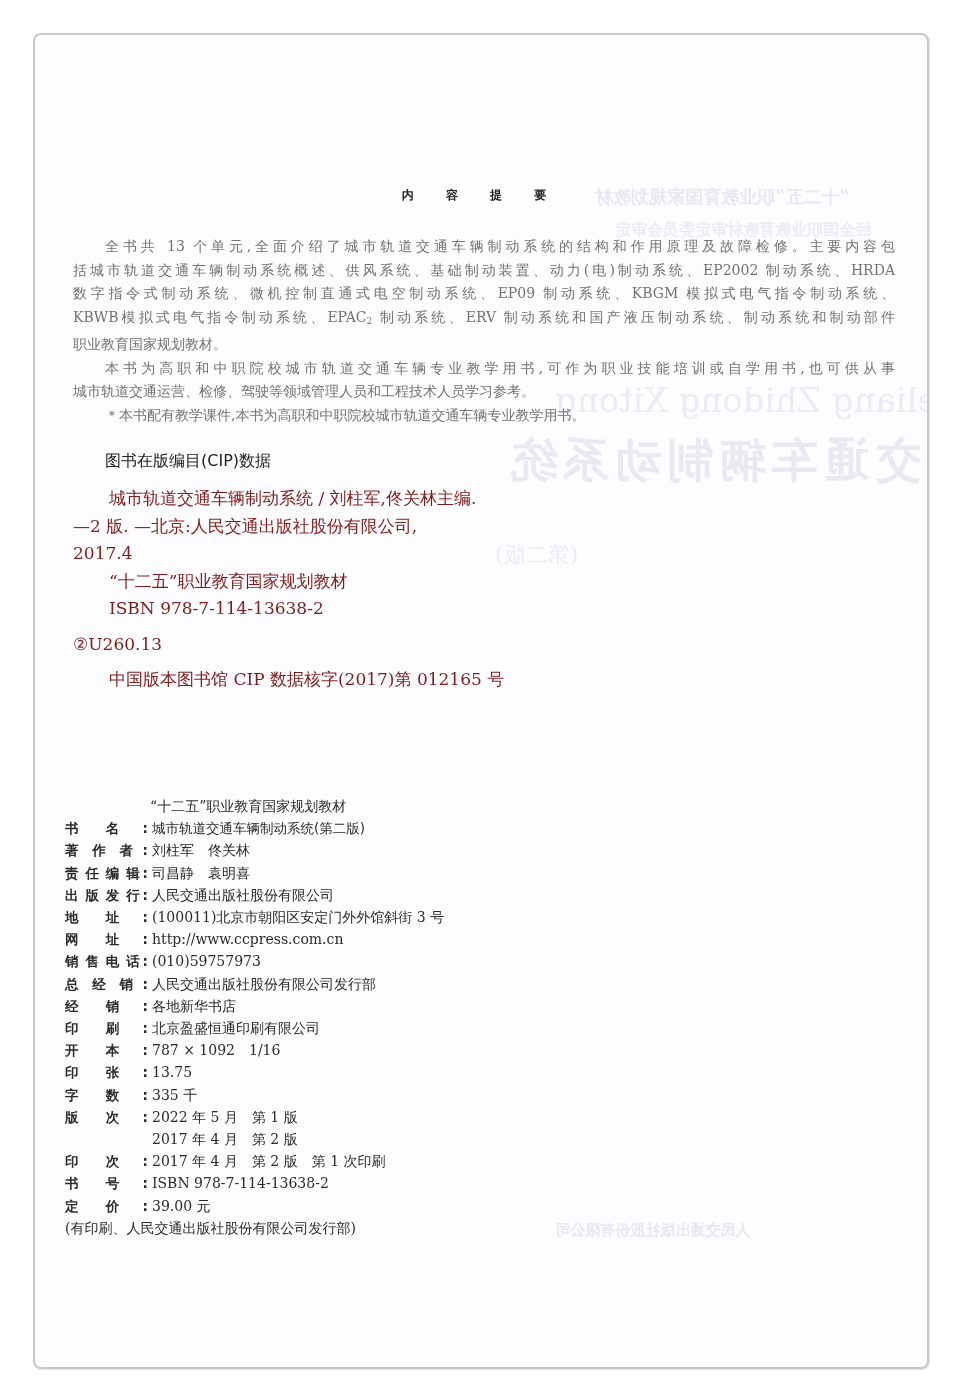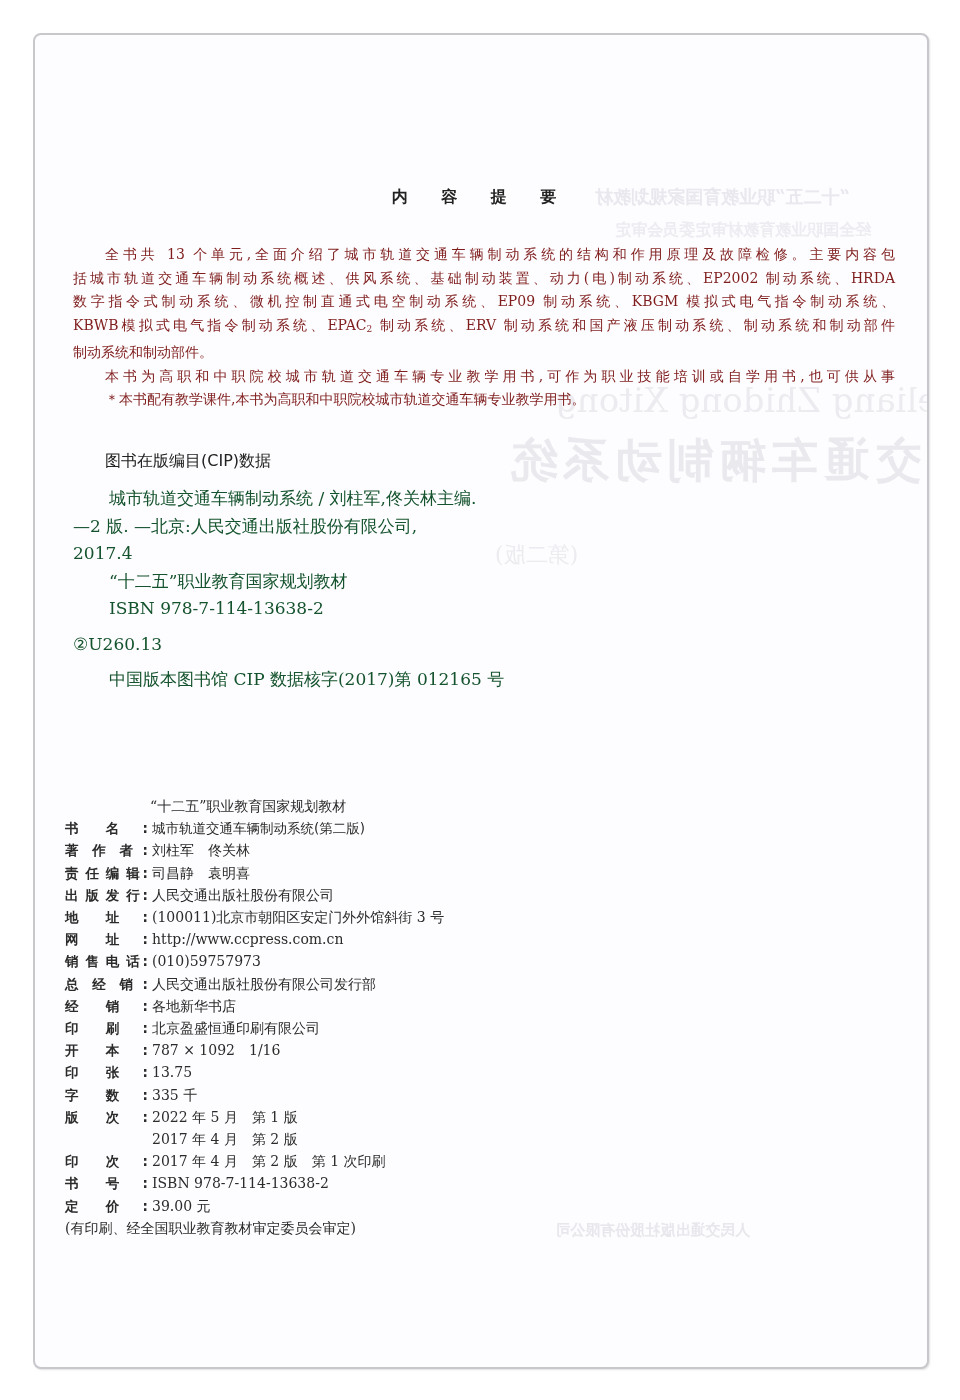--- a/index.html
+++ b/index.html
@@ -18,32 +18,32 @@
   .bleed.big { font-size:46px; font-weight:bold; left:470px; top:395px; letter-spacing:6px; }
   .bleed.sub { font-size:34px; left:520px; top:345px; color:#ececf0; }
   .bleed.top1 { font-size:18px; left:560px; top:150px; color:#e8e8ee; font-weight:bold;}
   .bleed.top2 { font-size:16px; left:580px; top:185px; color:#ececf1; font-weight:bold;}
   .bleed.ed { font-size:22px; left:460px; top:505px; color:#ececf0; }
   .bleed.pub { font-size:15px; left:520px; top:1186px; color:#e7e7ec; font-weight:bold; }
 
   .summary-title {
     position:absolute; left:0; width:892px; top:152px; text-align:center;
     font-family:"DejaVu Sans","Liberation Sans",sans-serif; font-weight:bold;
-    font-size:16px; letter-spacing:14px; color:#222;
-  }
-  .summary { position:absolute; left:38px; top:208px; width:822px; font-size:14px; line-height:23.5px; color:#7f1d1d; }
+    font-size:12px; letter-spacing:14px; color:#222;
+  }
+  .summary { position:absolute; left:38px; top:200px; width:822px; font-size:14px; line-height:23.5px; color:#737373; }
   .summary .line { display:block; }
   .summary .line.j { text-align:justify; text-align-last:justify; }
   .summary .line.ind { padding-left:32px; }
 
   .cip-title {
     position:absolute; left:70px; top:416px; font-family:"DejaVu Sans","Liberation Sans",sans-serif;
     font-weight:normal; font-size:16px; color:#222;
   }
-  .cip { position:absolute; left:38px; top:450px; font-size:17px; line-height:27.5px; color:#14532d; }
+  .cip { position:absolute; left:38px; top:450px; font-size:17px; line-height:27.5px; color:#7f1d1d; }
   .cip .line { display:block; white-space:nowrap; }
   .cip .ind { padding-left:36px; }
   .cip .gap { height:8px; display:block; }
 
   .colophon { position:absolute; left:30px; top:760px; font-size:14px; line-height:22.2px; color:#2b2b2b; }
   .colophon .series { padding-left:85px; display:block; }
   .row { display:flex; white-space:nowrap; }
   .row .lab { width:85px; font-family:"DejaVu Sans","Liberation Sans",sans-serif; font-weight:bold; font-size:13.5px; display:flex; justify-content:space-between; box-sizing:border-box; padding-right:2px;}
   .row .val { padding-left:2px; }
   .row .val.bold { font-family:"DejaVu Sans","Liberation Sans",sans-serif; font-weight:normal; font-size:13.5px; }
@@ -61,22 +61,23 @@
   <div class="bleed big">城市轨道交通车辆制动系统</div>
   <div class="bleed ed">(第二版)</div>
   <div class="bleed pub">人民交通出版社股份有限公司</div>
 
   <div class="summary-title">内 容 提 要</div>
   <div class="summary">
     <span class="line j ind">全书共 13 个单元,全面介绍了城市轨道交通车辆制动系统的结构和作用原理及故障检修。主要内容包</span>
     <span class="line j">括城市轨道交通车辆制动系统概述、供风系统、基础制动装置、动力(电)制动系统、EP2002 制动系统、HRDA</span>
     <span class="line j">数字指令式制动系统、微机控制直通式电空制动系统、EP09 制动系统、KBGM 模拟式电气指令制动系统、</span>
     <span class="line j"><span>KBWB模拟式电气指令制动系统、EPAC</span><span class="sub">2</span><span> 制动系统、ERV 制动系统和国产液压制动系统、制动系统和制动部件</span></span>
-    <span class="line">制动系统和制动部件。</span>
+    <span class="line">职业教育国家规划教材。</span>
     <span class="line j ind">本书为高职和中职院校城市轨道交通车辆专业教学用书,可作为职业技能培训或自学用书,也可供从事</span>
+    <span class="line">城市轨道交通运营、检修、驾驶等领域管理人员和工程技术人员学习参考。</span>
     <span class="line ind">＊本书配有教学课件,本书为高职和中职院校城市轨道交通车辆专业教学用书。</span>
   </div>
 
   <div class="cip-title">图书在版编目(CIP)数据</div>
   <div class="cip">
     <span class="line ind">城市轨道交通车辆制动系统 / 刘柱军,佟关林主编.</span>
     <span class="line">—2 版. —北京:人民交通出版社股份有限公司,</span>
     <span class="line">2017.4</span>
     <span class="line ind">“十二五”职业教育国家规划教材</span>
     <span class="line ind">ISBN 978-7-114-13638-2</span>
@@ -231,15 +232,15 @@
         </div>
         <div class="row">
           <span class="lab">
             <span>定</span>
             <span>价</span>
             <span style="margin-left: -4px;">:</span>
           </span>
           <span class="val">39.00 元</span>
         </div>
       </div>
-    <span class="note">(有印刷、经全国职业教育教材审定委员会审定)</span>
+    <span class="note">(有印刷、人民交通出版社股份有限公司发行部)</span>
   </div>
 </div>
 
 </body></html>

